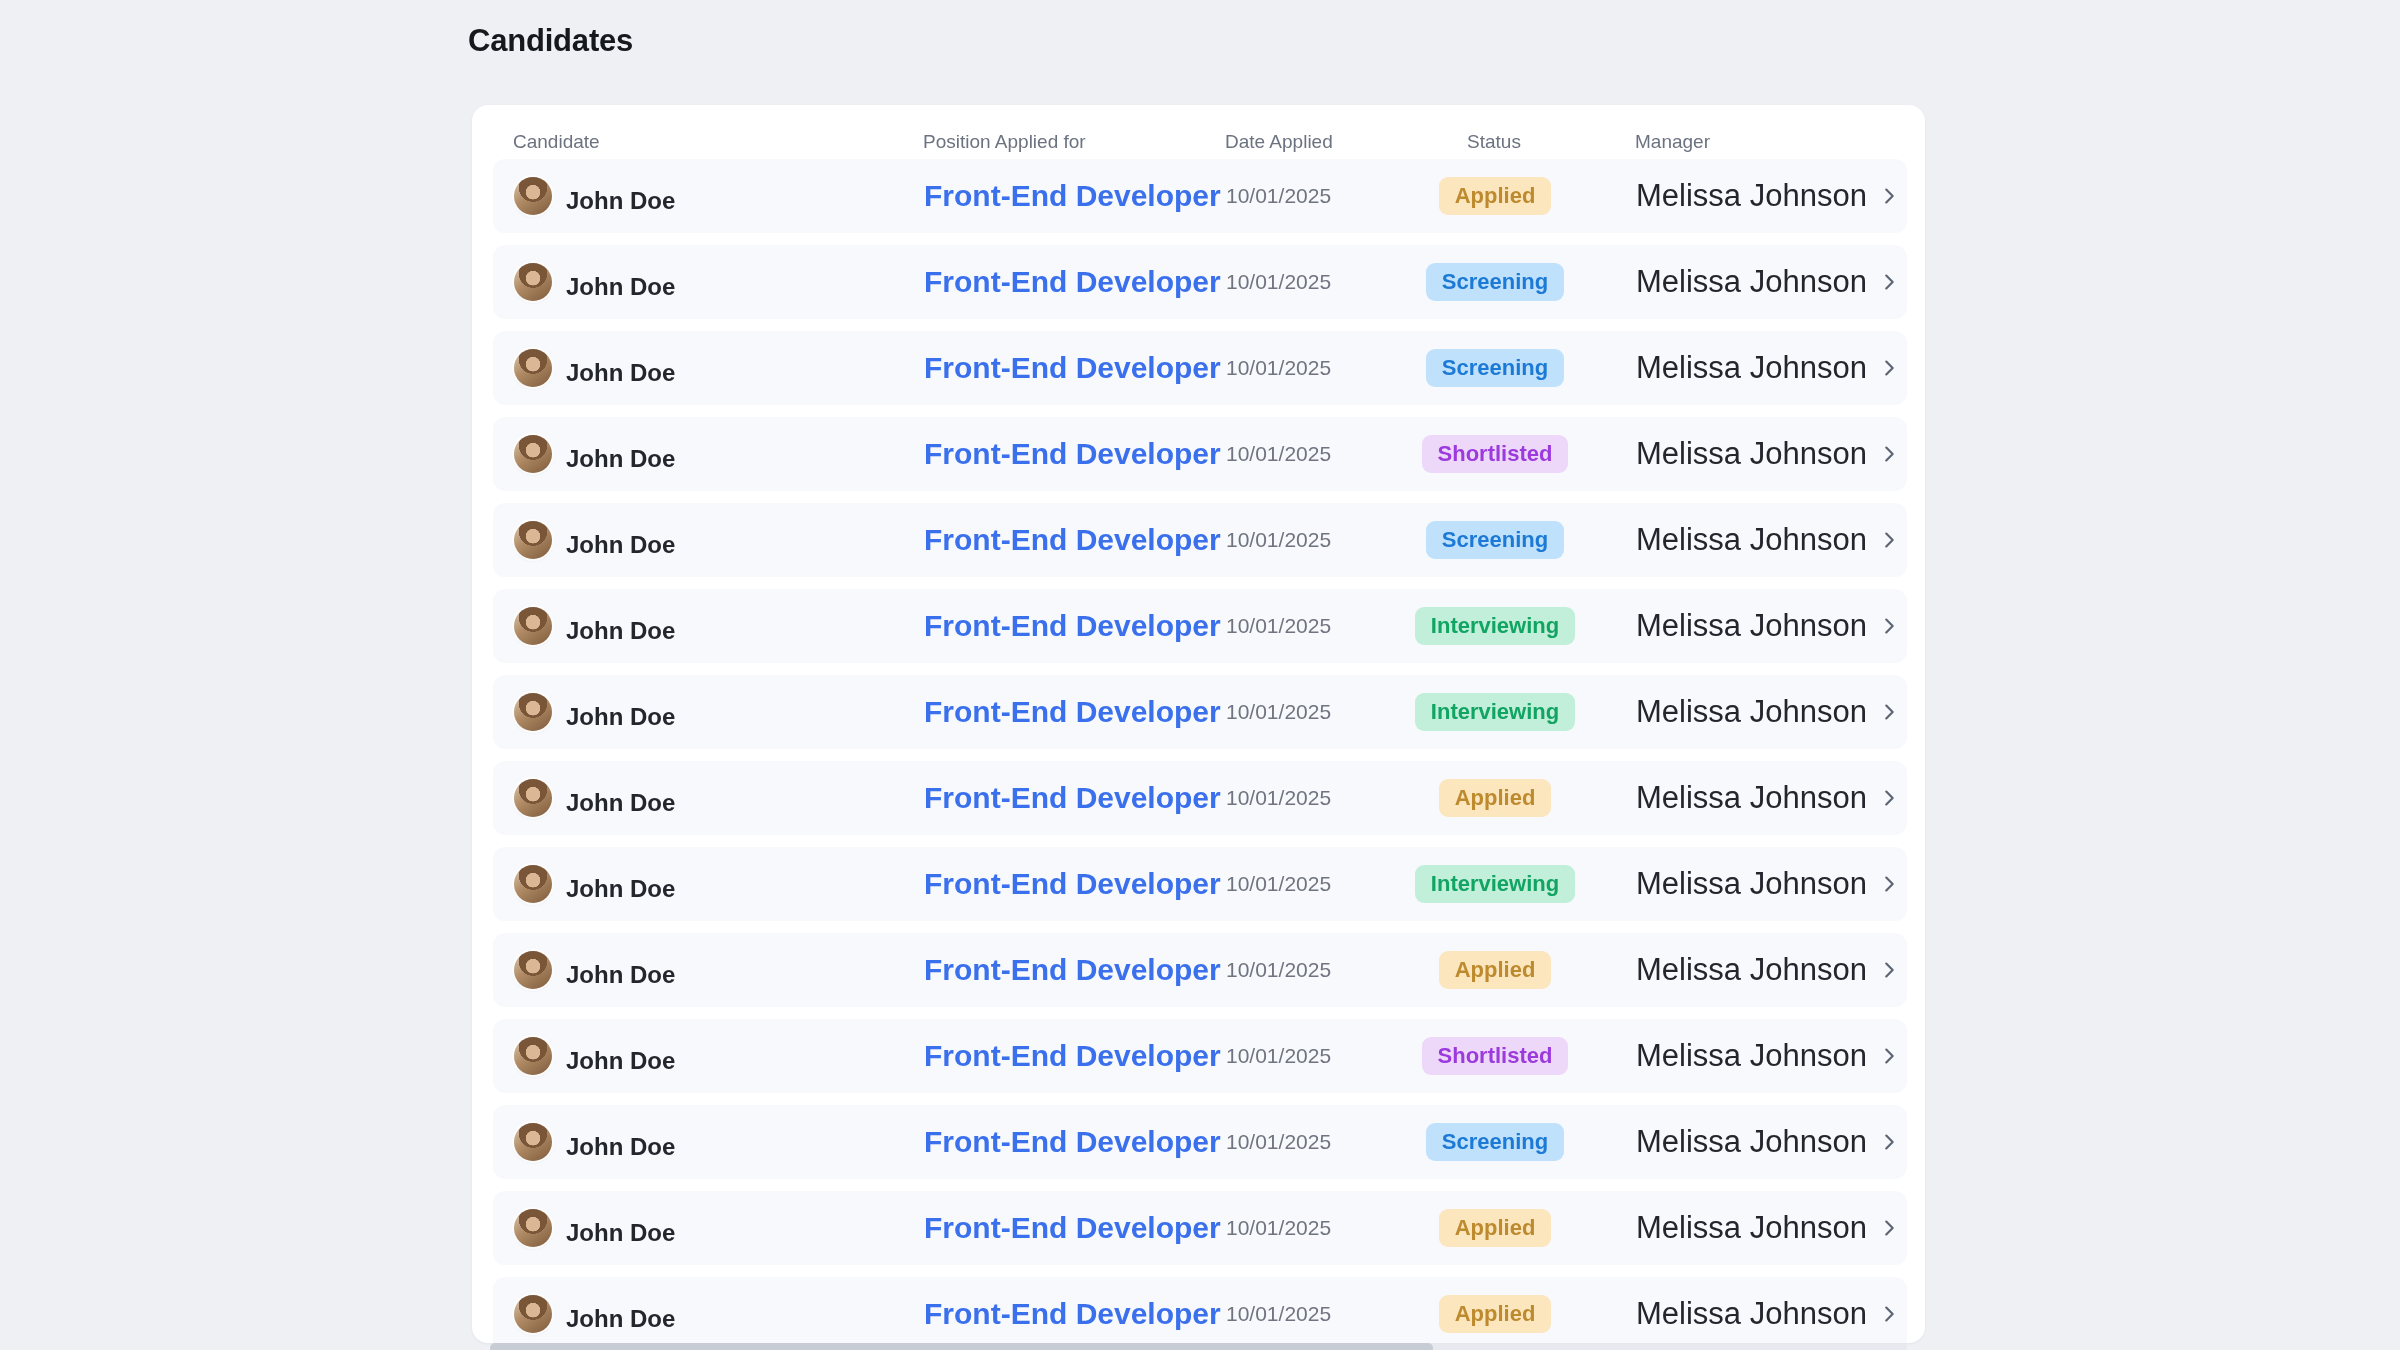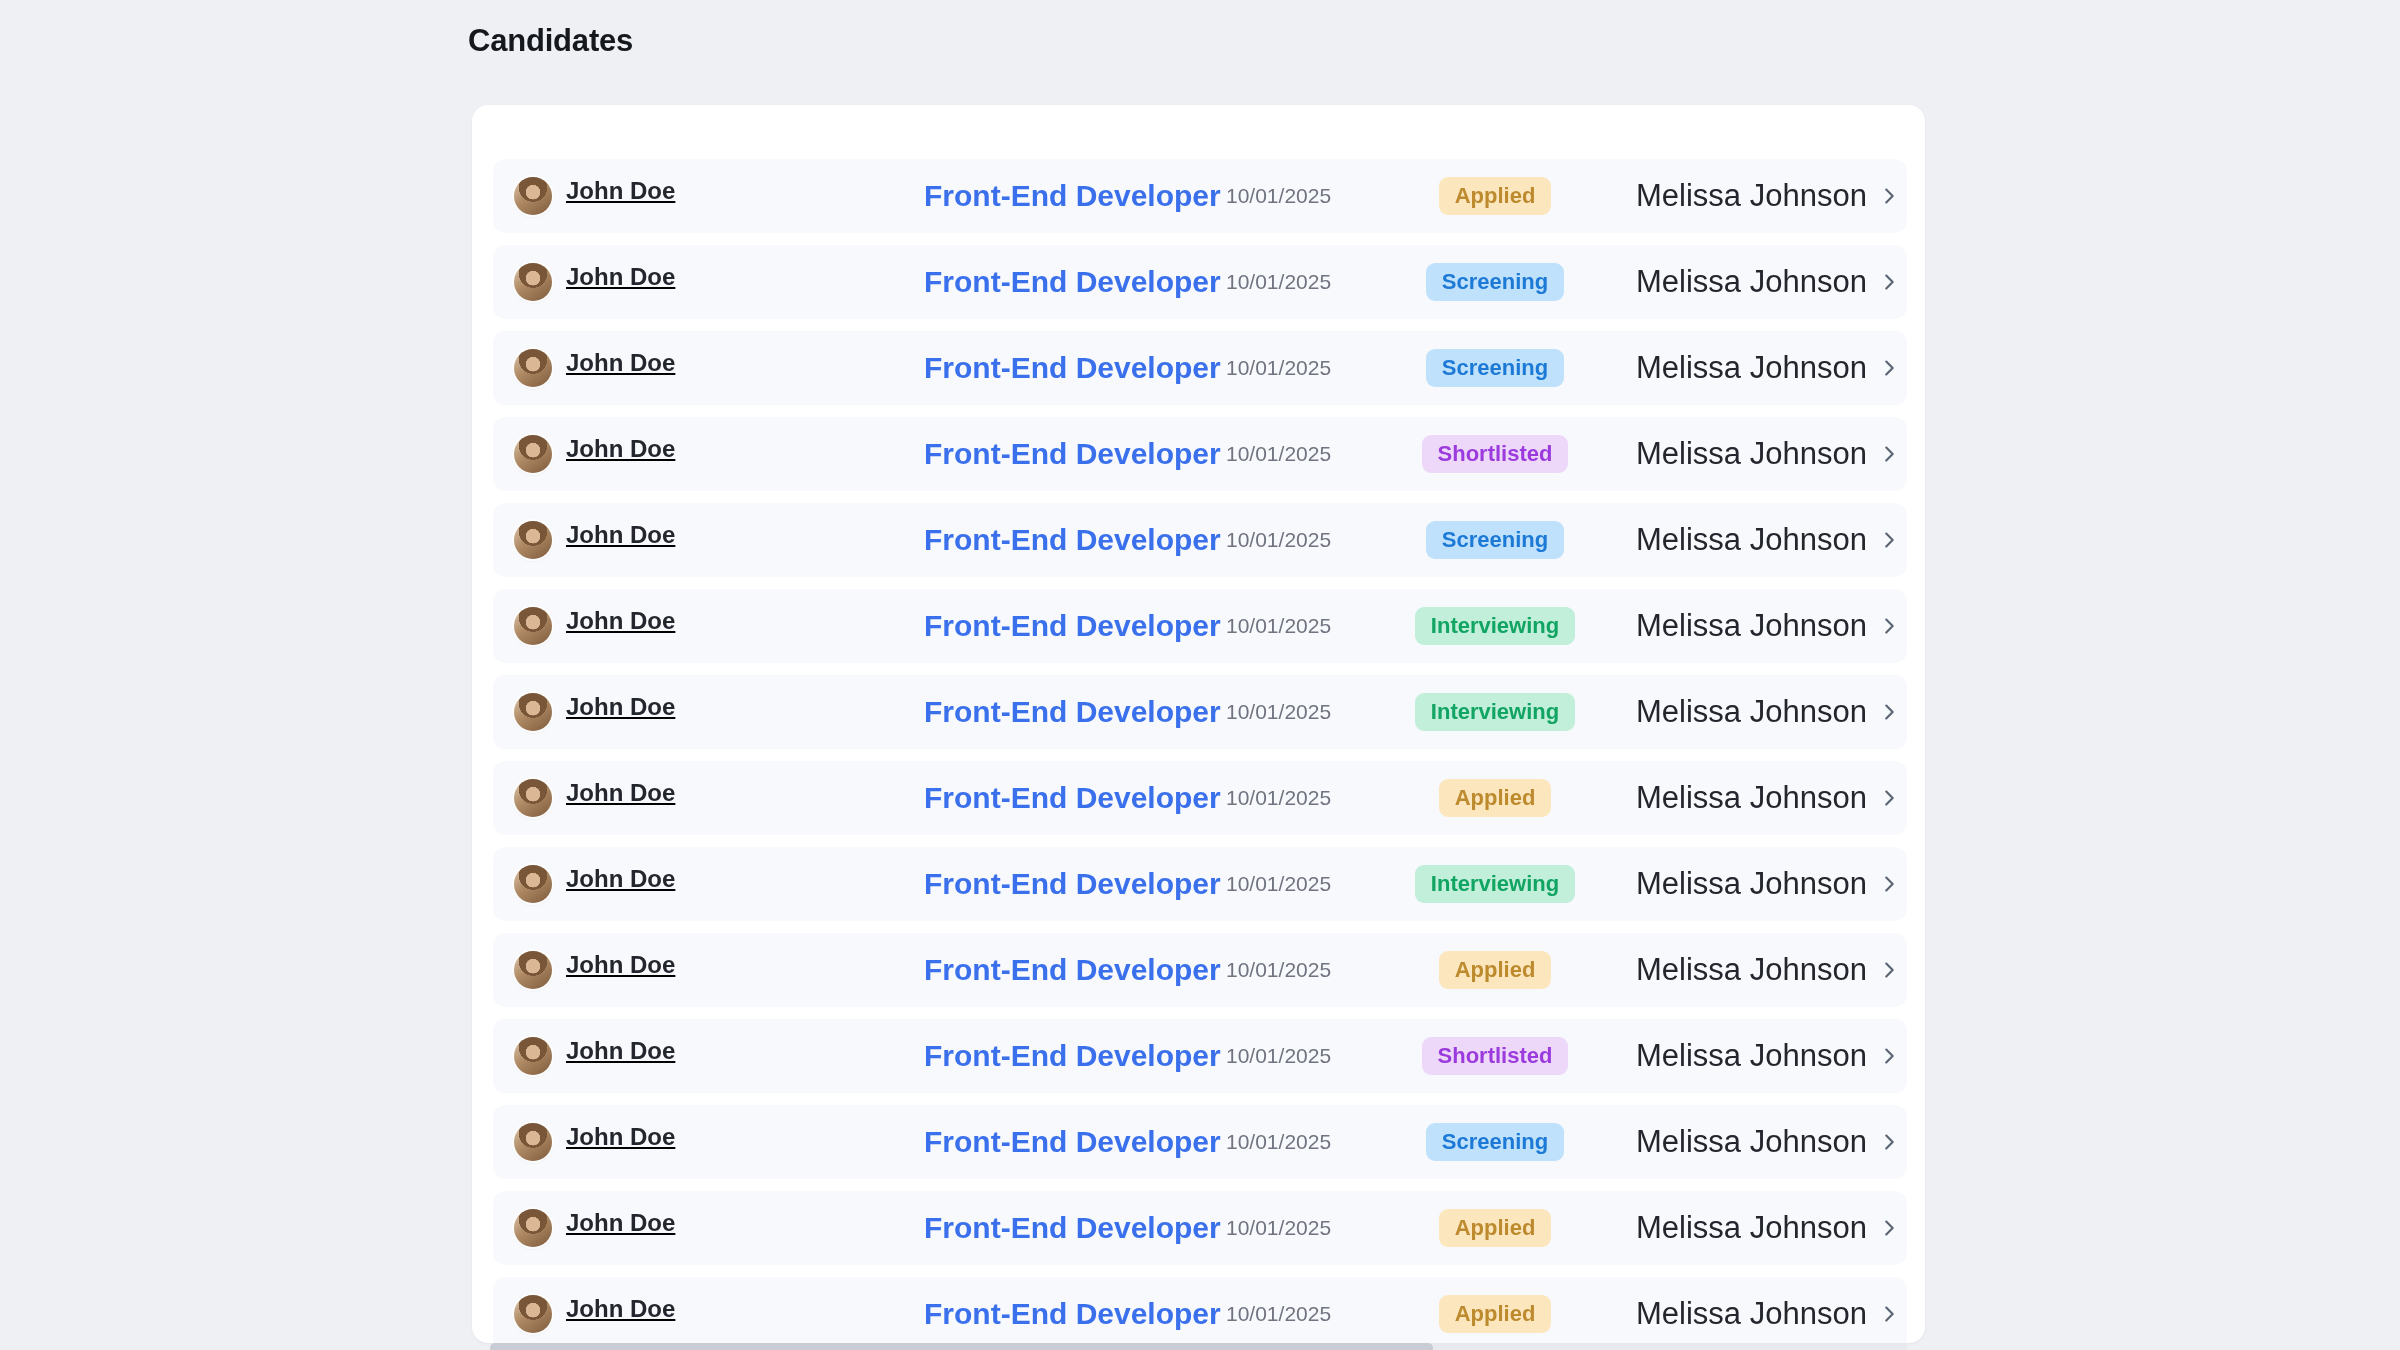--- a/index.html
+++ b/index.html
@@ -28,21 +28,21 @@
     color:#6b7280;font-size:19px;font-weight:400;
   }
   .th{white-space:nowrap;}
   .th-status{text-align:center;}
   .th-manager{padding-left:71px;}
   .rows{position:absolute;left:0;right:0;top:54px;}
   .row{
     height:74px;margin:0 18px 12px 21px;padding:0 0 0 21px;
     background:#f8f9fc;border-radius:12px;cursor:pointer;
   }
-  .cell-candidate{display:flex;align-items:flex-start;min-width:0;text-decoration:underline;}
+  .cell-candidate{display:flex;align-items:flex-end;min-width:0;}
   .avatar{
     width:38px;height:38px;border-radius:50%;flex:0 0 38px;margin-right:14px;
     background:
       radial-gradient(circle at 50% 40%, #dcb795 0 24%, rgba(0,0,0,0) 25%),
       radial-gradient(circle at 50% 28%, #7a5638 0 42%, rgba(0,0,0,0) 43%),
       linear-gradient(145deg,#dfcab1 0%,#b08b65 45%,#7d5a3c 100%);
     box-shadow:0 0 0 2px rgba(255,255,255,.85), 0 1px 3px rgba(0,0,0,.18);
   }
   .name{font-size:24px;font-weight:700;color:#23262d;white-space:nowrap;}
   .position{font-size:30px;font-weight:600;color:var(--link,#3a70ec);white-space:nowrap;cursor:pointer;}
@@ -63,20 +63,28 @@
     position:absolute;left:0;top:0;width:943px;height:10px;
     background:#c8ccd4;border-radius:5px;cursor:pointer;
   }
 </style>
 </head>
 <body>
 
 <h1 class="page-title">Candidates</h1>
 
 <div class="card">
+  <div class="grid thead">
+    <div class="th">Candidate</div>
+    <div class="th">Position Applied for</div>
+    <div class="th">Date Applied</div>
+    <div class="th th-status">Status</div>
+    <div class="th th-manager">Manager</div>
+    <div class="th"></div>
+  </div>
   <div class="rows" id="rows">
   <div class="grid row">
     <div class="cell-candidate">
       <span class="avatar"></span>
       <span class="name">John Doe</span>
     </div>
     <div>
       <span class="position">Front-End Developer</span>
     </div>
     <div class="date">10/01/2025</div>

